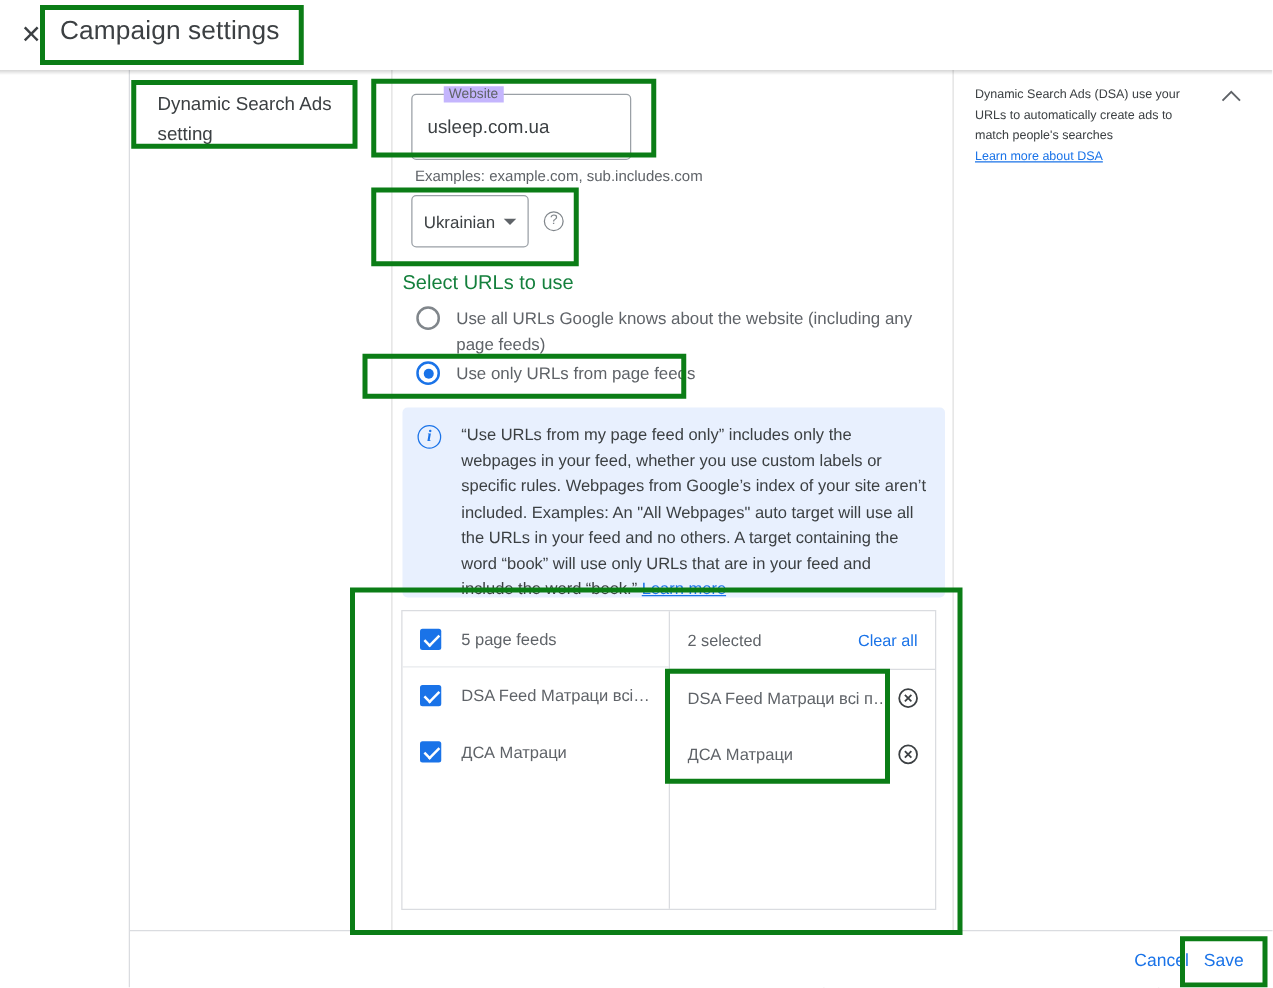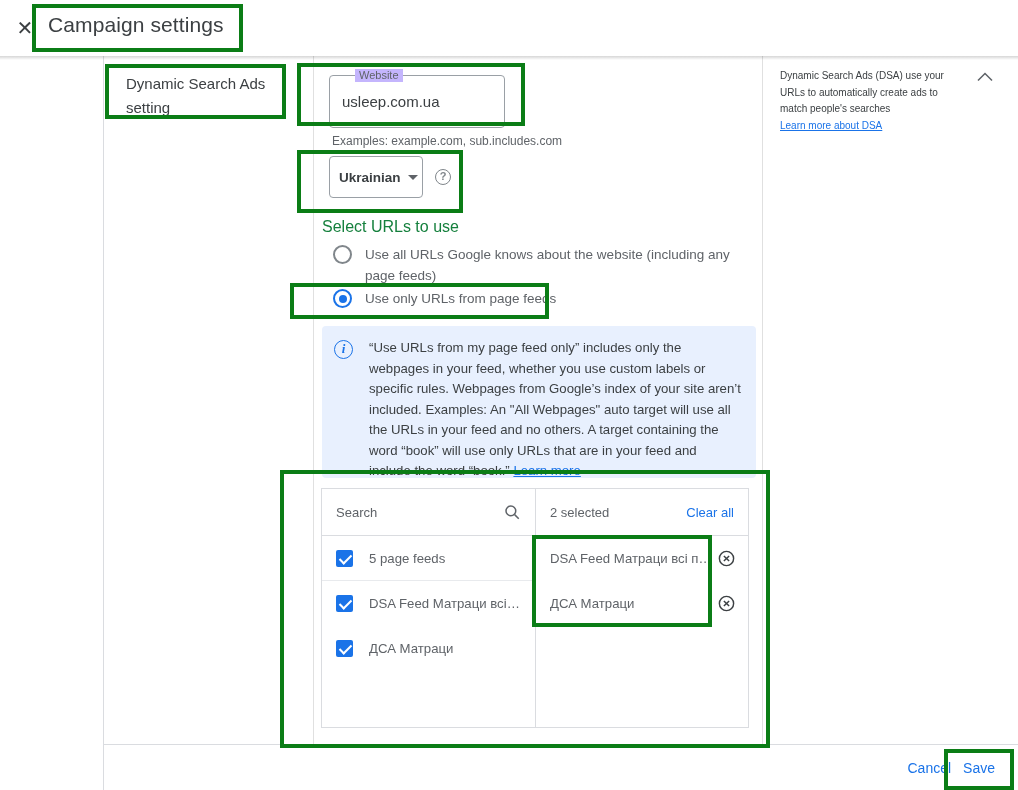--- a/index.html
+++ b/index.html
@@ -69,21 +69,21 @@
     font-size: 11px; color: #5f6368; line-height: 13px;
   }
   .website-value {
     position: absolute; left: 12px; top: 17px; font-size: 15px; color: #3c4043;
   }
   .examples {
     position: absolute; left: 18px; top: 78px;
     font-size: 12px; color: #5f6368; white-space: nowrap;
   }
 
-  .lang-row { position: absolute; left: 15px; top: 100px; display: flex; align-items: center; font-weight: bold; }
+  .lang-row { position: absolute; left: 15px; top: 100px; display: flex; align-items: center; }
   .lang-select {
     width: 94px; height: 42px; border: 1px solid #9aa0a6; border-radius: 4px;
     display: flex; align-items: center; padding: 0 9px; cursor: pointer;
   }
   .lang-text { font-size: 13.5px; color: #3c4043; }
   .caret {
     width: 0; height: 0; margin-left: 7px;
     border-left: 5px solid transparent; border-right: 5px solid transparent;
     border-top: 5px solid #5f6368;
   }
@@ -252,27 +252,20 @@
           <span class="radio-label">Use only URLs from page feeds</span>
         </div>
 
         <div class="info-box">
           <div class="info-icon">i</div>
           <div class="info-text"><span>“Use URLs from my page feed only” includes only the webpages in your feed, whether you use custom labels or specific rules. Webpages from Google’s index of your site aren’t included. Examples: An "All Webpages" auto target will use all the URLs in your feed and no others. A target containing the word “book” will use only URLs that are in your feed and include the word “book.” </span><a href="#">Learn more</a></div>
         </div>
 
         <div class="sel-wrap">
           <div class="sel-left">
-            <div class="sel-head">
-              <span class="search-ph">Search</span>
-              <svg class="search-icon" viewBox="0 0 24 24" fill="none" stroke="#5f6368" stroke-width="2">
-                <circle cx="10.5" cy="10.5" r="6.5"></circle>
-                  <line x1="15.5" y1="15.5" x2="21" y2="21"></line>
-              </svg>
-            </div>
             <div class="opt-row bordered">
               <span class="cbox"></span>
               <span class="opt-label">5 page feeds</span>
             </div>
             <div class="opt-row">
               <span class="cbox"></span>
               <span class="opt-label">DSA Feed Матраци всі пр…</span>
             </div>
             <div class="opt-row">
               <span class="cbox"></span>

